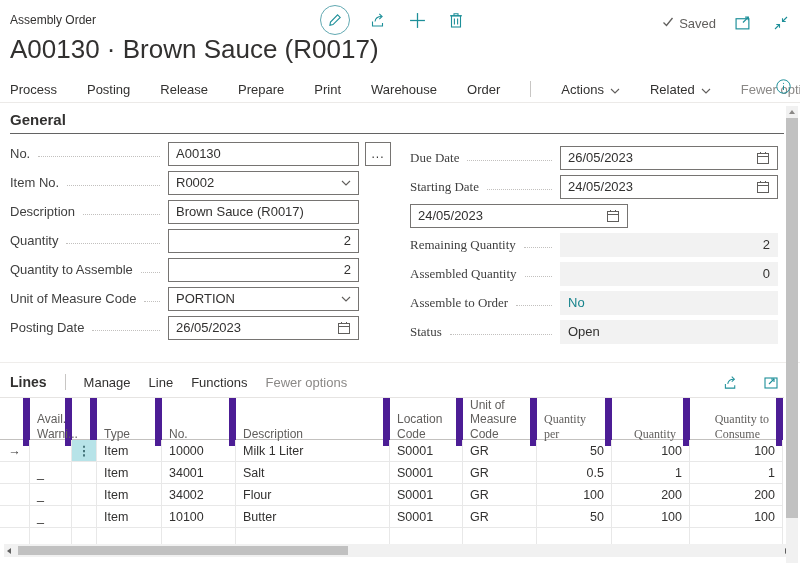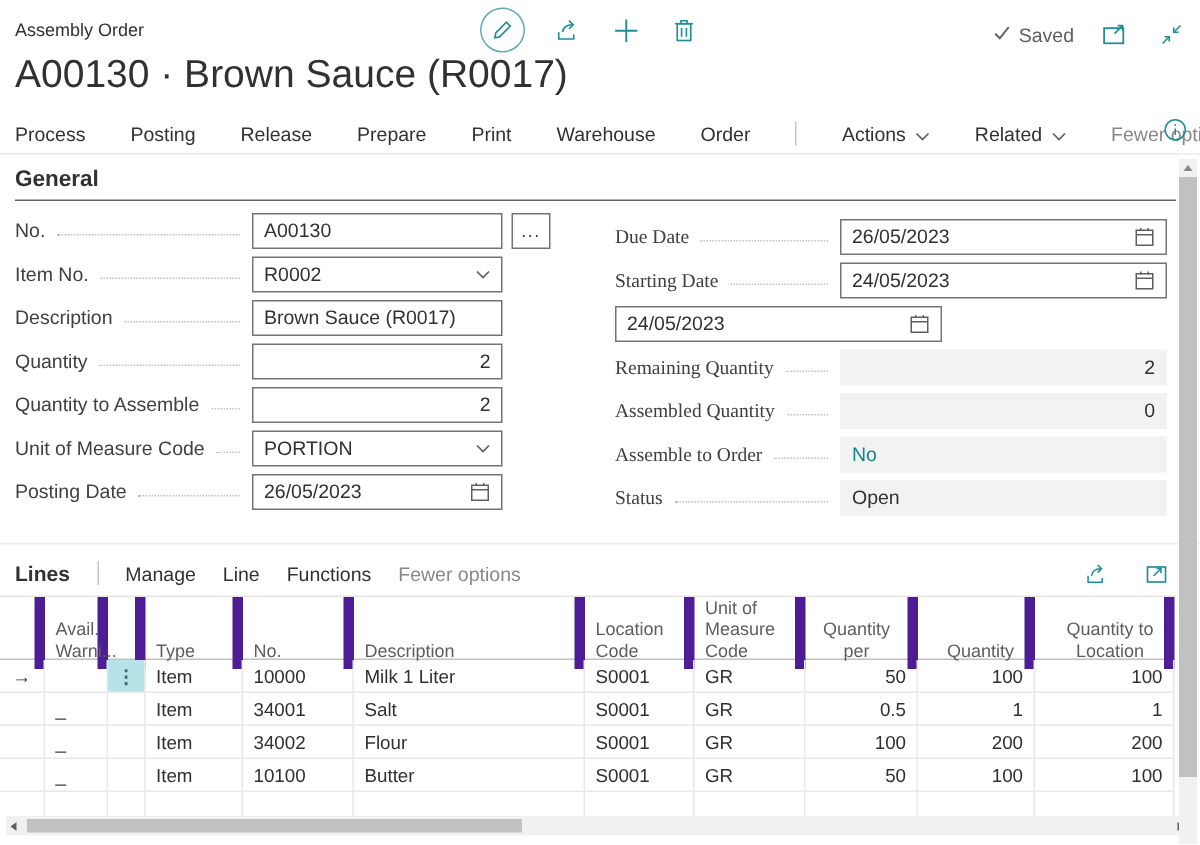--- a/index.html
+++ b/index.html
@@ -40,21 +40,21 @@
   .fields.left  { left:10px;  width:394px; }
   .fields.right { left:410px; width:368px; top:143px; }
   .frow { display:flex; align-items:center; height:29px; }
   .flabel { display:flex; align-items:center; flex-shrink:0; color:#404040; font-size:13px; }
   .fields.left  .flabel { width:158px; }
   .fields.right .flabel { width:150px;font-family:Liberation Serif, serif; }
   .leader { flex:1; height:0; border-bottom:1px dotted #c2c0be; margin:5px 8px 0 8px; }
 
   .textbox { height:24px; border:1px solid #767472; background:#fff; display:flex; align-items:center;
              padding:0 7px; font-size:13px; color:#323130; flex-shrink:0; }
-  .fields.left  .textbox { width:167px; }
+  .fields.left  .textbox { width:191px; }
   .fields.right .textbox { width:218px; }
   .textbox .val { flex:1; overflow:hidden; white-space:nowrap; }
   .textbox.num .val { text-align:right; }
   .tbicon { display:flex; align-items:center; margin-left:6px; }
   .assist { width:26px; height:24px; border:1px solid #767472; margin-left:6px; display:flex;
             align-items:center; justify-content:center; font-size:12px; color:#323130; letter-spacing:1px; }
 
   .readonly { width:218px; height:24px; background:#f2f2f2; display:flex; align-items:center;
               padding:0 8px; font-size:13px; color:#323130; }
   .readonly.num { justify-content:flex-end; }
@@ -69,21 +69,21 @@
   .lines-toolbar-border { position:absolute; left:0; right:16px; top:397px; border-top:1px solid #e6e4e2; }
 
   .grid { position:absolute; left:0; top:398px; width:783px; }
   .hrow, .trow {
     display:grid;
     grid-template-columns:30px 42px 25px 65px 74px 154px 73px 74px 75px 78px 93px;
   }
   .hrow { height:42px; border-bottom:1px solid #c3c1bf; align-items:end; }
   .hc { padding:0 7px 5px 7px; font-size:12px; color:#605e5c; white-space:pre-line; line-height:1.2;
         border-right:7px solid #4c1d95; height:100%; display:flex; align-items:flex-end; }
-  .hc.r { justify-content:flex-end; text-align:center; }
+  .hc.r { justify-content:flex-end; text-align:left;font-family:Liberation Serif, serif; }
   .trow { height:22px; border-bottom:1px solid #e8e8e8; font-size:12.5px; }
   .td { padding:0 7px; border-right:1px solid #e8e8e8; display:flex; align-items:center;
         overflow:hidden; white-space:nowrap; height:100%; }
   .td.r { justify-content:flex-end; }
   .td.c { justify-content:center; padding:0; }
   .td.menu-active { background:#b7e3e8; color:#3a6a70; font-weight:700; }
   .empty-row { height:16px; border-bottom:none; }
 
   
   .hscroll { position:absolute; left:4px; top:544px; width:788px; height:13px; background:#f1f1f1; }
@@ -403,21 +403,21 @@
       <div class="hc"></div>
       <div class="hc">Type</div>
       <div class="hc">No.</div>
       <div class="hc">Description</div>
       <div class="hc">Location Code</div>
       <div class="hc">Unit of
 Measure Code</div>
       <div class="hc r">Quantity per</div>
       <div class="hc r">Quantity</div>
       <div class="hc r">Quantity to
-Location</div>
+Consume</div>
     </div>
 
     <div class="trow">
       <div class="td c">→</div>
       <div class="td"></div>
       <div class="td c menu-active">⋮</div>
       <div class="td">Item</div>
       <div class="td">10000</div>
       <div class="td">Milk 1 Liter</div>
       <div class="td">S0001</div>

